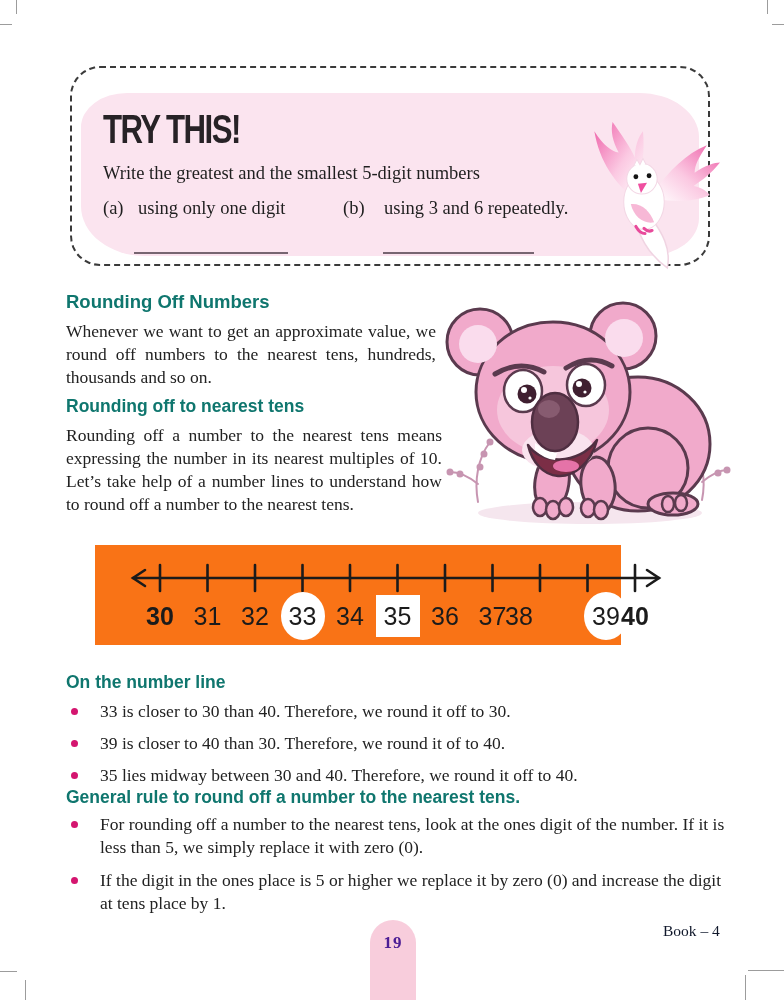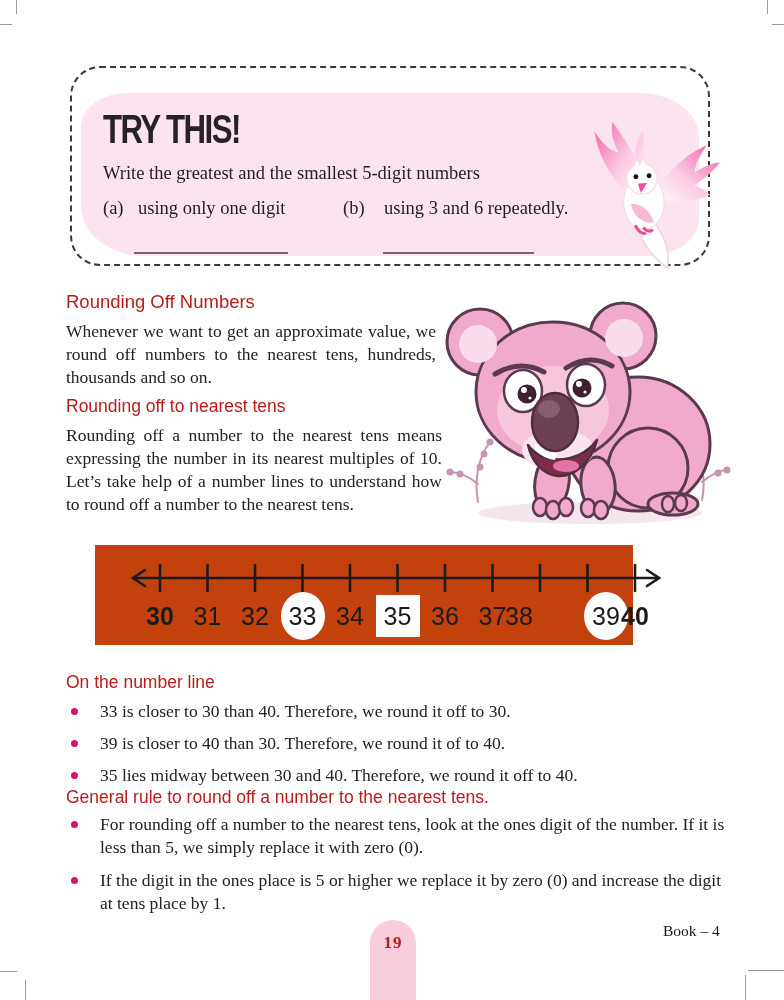--- a/index.html
+++ b/index.html
@@ -32,37 +32,36 @@
   .try-b-label { position:absolute; left:262px; top:105px; font-size:18.5px; }
   .try-b-text  { position:absolute; left:303px; top:105px; font-size:18.5px; white-space:nowrap; }
   .blank-line { position:absolute; top:159px; height:0; border-top:2px solid #776571; }
   .blank-a { left:53px;  width:154px; }
   .blank-b { left:302px; width:151px; }
   .dove { position:absolute; left:488px; top:26px; width:152px; height:152px; }
 
   
   .h-pink {
     position:absolute; left:66px;
-    font-family:"Liberation Sans", sans-serif; font-weight:400;
-    color:#b91c1c; font-size:17.5px; white-space:nowrap;
+    font-family:"Liberation Sans", sans-serif; font-weight:700;
+    color:#0f766e; font-size:17.5px; white-space:nowrap;
   }
   .h-main { font-size:18.5px; }
   .para {
     position:absolute; left:66px; font-size:17.5px; line-height:23px;
     text-align:justify; color:#222;
   }
   #para1 { top:320px; width:370px; }
   #para2 { top:424px; width:376px; }
   .koala { position:absolute; left:440px; top:292px; width:295px; height:238px; }
 
   
   .band {
     position:absolute; left:95px; top:545px; width:526px; height:100px;
-    background:#c2410c;
-    padding-left:12px;
+    background:#f97316;
   }
   .band svg { position:absolute; left:0; top:0; }
   .nl-num {
     position:absolute; top:51px; width:44px; height:40px; margin-left:-22px;
     display:flex; align-items:center; justify-content:center;
     font-family:"Liberation Sans", sans-serif; font-size:25px; color:#1b1b1b;
   }
   .nl-num.bold { font-weight:700; }
   .nl-num.circled { background:#ffffff; border-radius:50%; height:48px; top:47px; }
   .nl-num.boxed   { background:#ffffff; height:42px; top:50px; border-radius:0; }
@@ -82,21 +81,21 @@
   #list1 li { margin-bottom:9px; white-space:nowrap; }
 
   
   .page-tab {
     position:absolute; left:370px; top:920px; width:46px; height:80px;
     background:#f8cddc; border-radius:23px 23px 0 0;
     text-align:center;
   }
   .page-num {
     display:inline-block; margin-top:13px; font-weight:700;
-    font-size:17px; color:#b91c1c; letter-spacing:1px;
+    font-size:17px; color:#4c1d95; letter-spacing:1px;
   }
   .book-label { position:absolute; left:663px; top:922px; font-size:15.5px; color:#0f172a; }
 </style>
 </head>
 <body>
 
 <div class="page">
 
   <div class="crop" style="left:16px;top:0;width:1px;height:14px"></div>
   <div class="crop" style="left:0;top:24px;width:12px;height:1px"></div>

